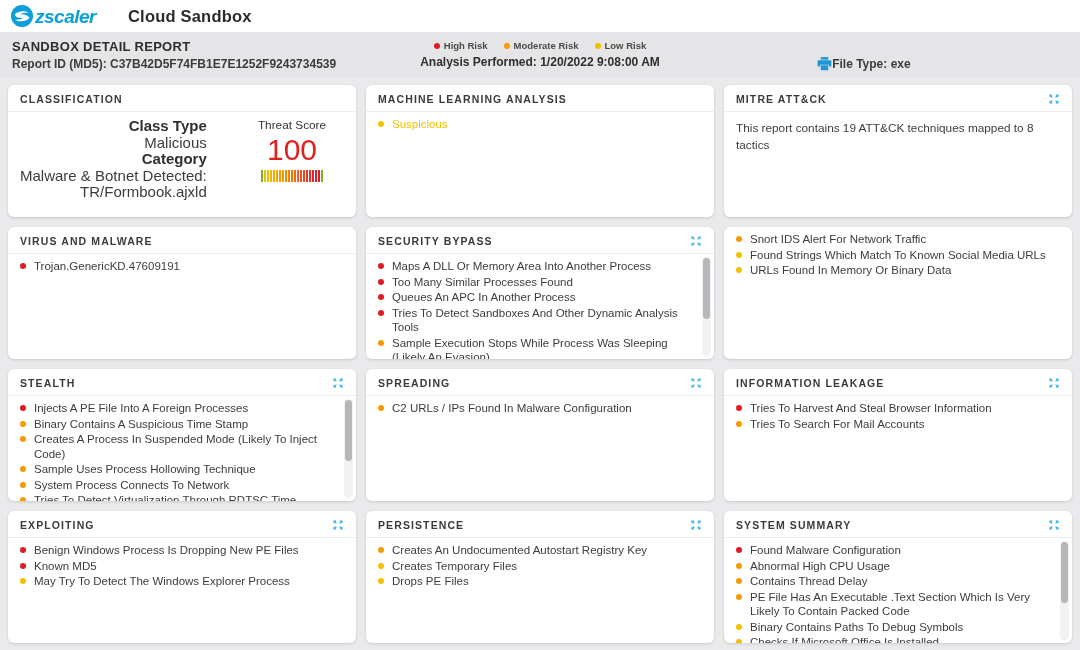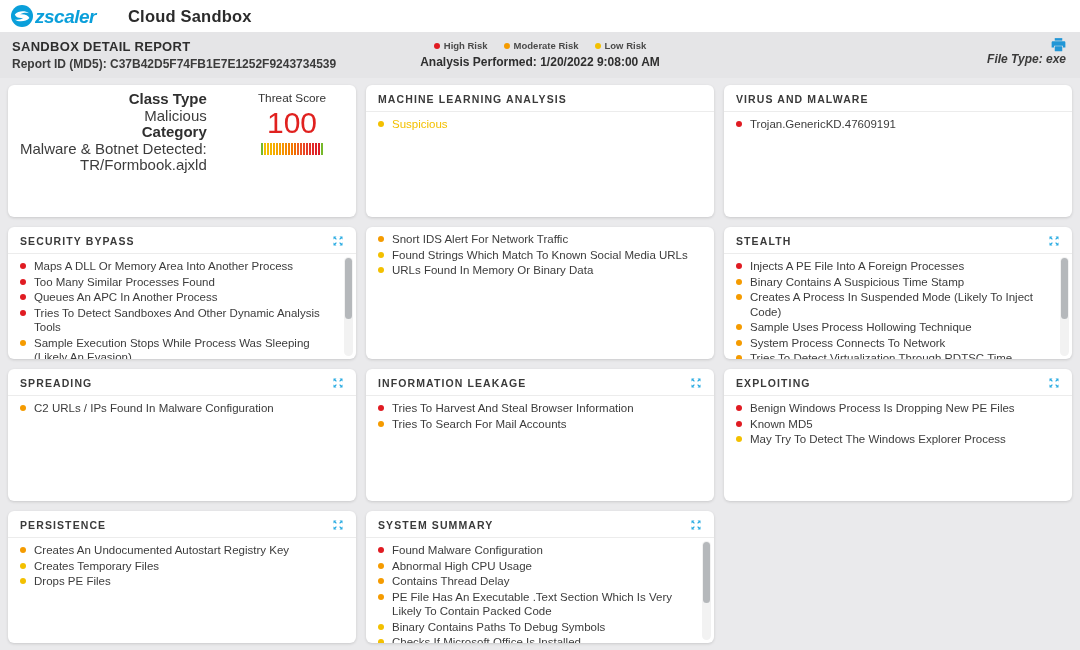--- a/index.html
+++ b/index.html
@@ -37,21 +37,21 @@
   }
   .rb-left { display: flex; flex-direction: column; justify-content: center; }
   .rb-title { font-size: 13px; font-weight: 700; color: #2e2e2e; letter-spacing: .3px; }
   .rb-id { font-size: 12px; font-weight: 600; color: #3b3b3b; margin-top: 3px; }
   .rb-center { display: flex; flex-direction: column; align-items: center; justify-content: center; }
   .legend { display: flex; gap: 16px; align-items: center; }
   .legend-item { display: flex; align-items: center; gap: 4px; }
   .legend-dot { width: 6px; height: 6px; border-radius: 50%; display: inline-block; }
   .legend-label { font-size: 9.5px; font-weight: 600; color: #4a4a4a; }
   .rb-analysis { font-size: 12px; font-weight: 700; color: #2f2f2f; margin-top: 4px; }
-  .rb-right { display: flex; flex-direction: column; align-items: flex-end; justify-content: flex-start; padding: 1px 2px; font-style: italic; }
+  .rb-right { display: flex; flex-direction: row; align-items: flex-end; justify-content: center; padding: 1px 2px; }
   .print-btn { cursor: pointer; line-height: 0; }
   .rb-filetype { font-size: 12px; font-weight: 600; color: #3b3b3b; }
 
   
   .main {
     padding: 7px 8px 8px 8px;
     height: 572px;
   }
   .grid {
     display: grid;
@@ -176,20 +176,23 @@
       </svg>
     </span>
     <span class="rb-filetype">File Type: exe</span>
   </div>
 </section>
 
 <main class="main">
   <div class="grid">
 
     <div class="card">
+      <div class="card-head">
+        <span class="card-title">CLASSIFICATION</span>
+      </div>
       <div class="card-body class-body">
         <div class="class-fields">
           <div class="lbl">Class Type</div>
           <div>Malicious</div>
           <div class="lbl">Category</div>
           <div>Malware &amp; Botnet Detected:</div>
           <div>TR/Formbook.ajxld</div>
         </div>
         <div class="threat-box">
           <div class="ts-label">Threat Score</div>
@@ -229,20 +232,36 @@
     <div class="card-body">
           <ul class="findings">
             <li>
               <span class="dot" style="background: rgb(243, 192, 0);"></span>
               <span class="ftext" style="color: rgb(243, 192, 0);">Suspicious</span>
             </li>
           </ul>
         </div>
   </div>
 
+  <div class="card">
+    <div class="card-head">
+      <span class="card-title">MITRE ATT&amp;CK</span>
+      <span class="expand-btn">
+        <svg width="12" height="12" viewBox="0 0 24 24" fill="#29abe2">
+          <path d="M3 9V3h6L6.8 5.2 9.6 8 8 9.6 5.2 6.8 3 9z"></path>
+          <path d="M15 3h6v6l-2.2-2.2L16 9.6 14.4 8l2.8-2.8L15 3z"></path>
+          <path d="M21 15v6h-6l2.2-2.2L14.4 16l1.6-1.6 2.8 2.8L21 15z"></path>
+          <path d="M9 21H3v-6l2.2 2.2L8 14.4 9.6 16l-2.8 2.8L9 21z"></path>
+        </svg>
+      </span>
+    </div>
+    <div class="card-body">
+          <p class="plain">This report contains 19 ATT&amp;CK techniques mapped to 8 tactics</p>
+        </div>
+  </div>
 
   <div class="card">
     <div class="card-head">
       <span class="card-title">VIRUS AND MALWARE</span>
 
     </div>
     <div class="card-body">
           <ul class="findings">
             <li>
               <span class="dot" style="background: rgb(224, 27, 34);"></span>

